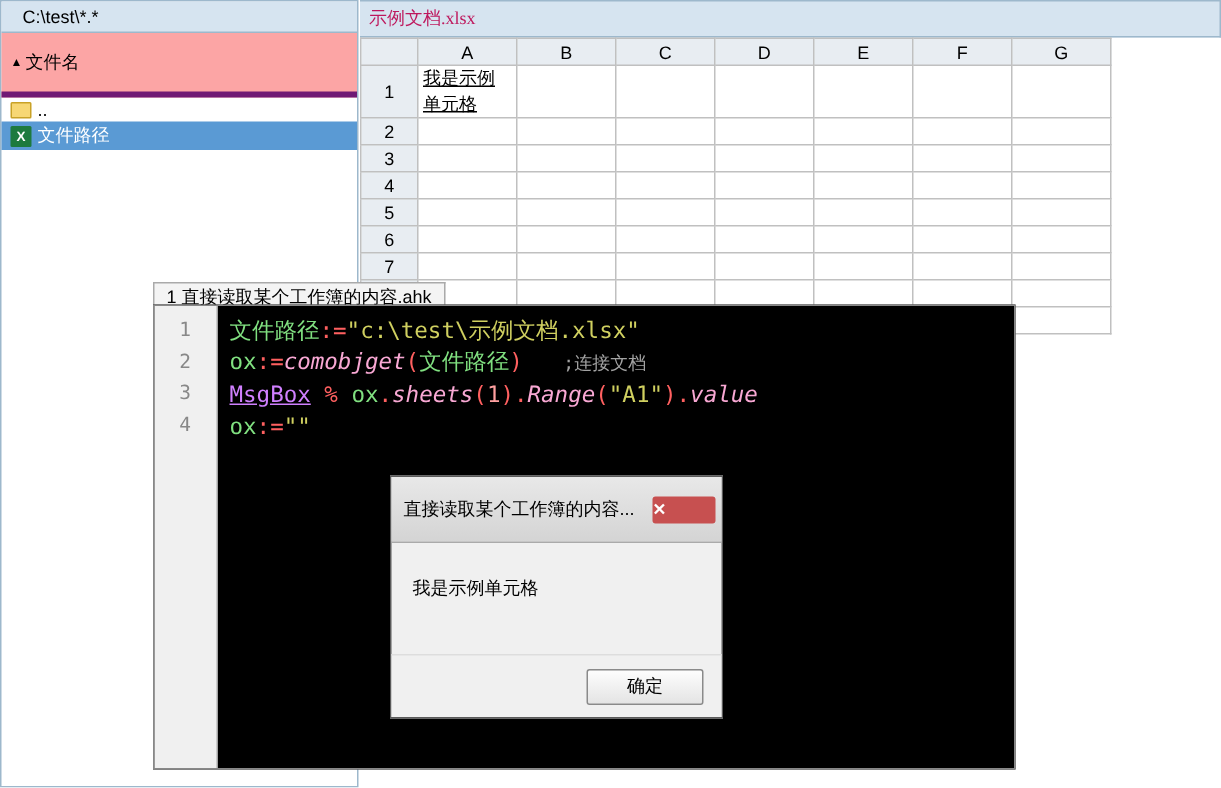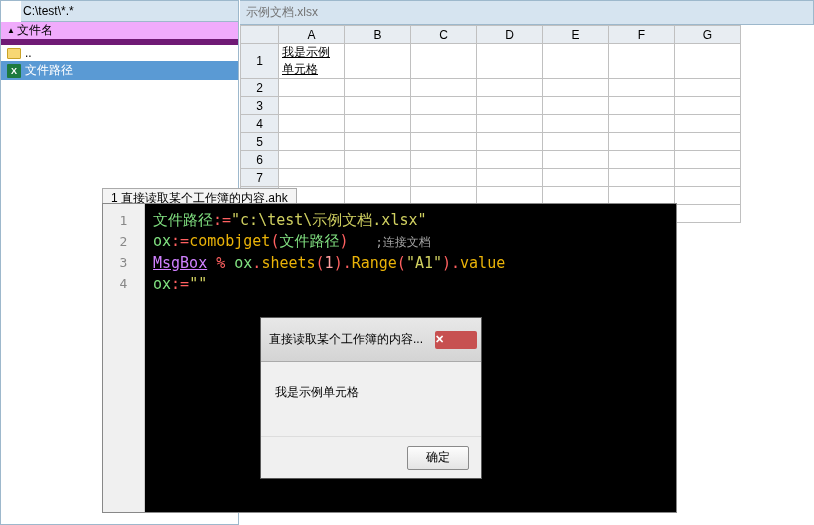--- a/index.html
+++ b/index.html
@@ -1,57 +1,57 @@
 <!DOCTYPE html>
 <html><head>
 <meta charset="utf-8">
 <style>
 * { box-sizing: border-box; margin: 0; padding: 0; }
 body { font-family: "Microsoft YaHei", Tahoma, sans-serif; font-size: 12px; background: #fff; width: 814px; height: 525px; position: relative; overflow: hidden; }
 .left-panel { position: absolute; left: 0; top: 0; width: 239px; height: 525px; background: #fff; border: 1px solid #9db8cc; }
-.path-bar { background: #d6e4f0; border-bottom: 1px solid #9db8cc; padding: 3px 2px; font-size: 12px; margin-left: 20px; }
-.col-header { background: #f0abfc; border-bottom: 6px solid #701a75; padding: 0 6px; display: flex; align-items: center; }
+.path-bar { background: #d6e4f0; border-bottom: 1px solid #9db8cc; padding: 3px 14px; font-size: 12px; }
+.col-header { background: #fca5a5; border-bottom: 4px solid #701a75; padding: 11px 6px; display: flex; align-items: center; }
 .col-header::before { content: "▲"; font-size: 8px; margin-right: 2px; }
 .file-list { }
 .file-row { display: flex; align-items: center; padding: 1px 6px; gap: 4px; }
 .file-row.selected { background: #5a9ad4; color: #fff; }
 .folder-icon { width: 14px; height: 11px; background: #f7d774; border: 1px solid #c9a227; border-radius: 1px; display: inline-block; }
 .xls-icon { width: 14px; height: 14px; display: inline-flex; align-items: center; justify-content: center; background: #1d7a3e; color: #fff; font-size: 9px; font-weight: bold; border-radius: 1px; }
 .right-panel { position: absolute; left: 240px; top: 0; right: 0; height: 525px; background: #fff; }
-.sheet-title { background: #d6e4f0; border: 1px solid #9db8cc; border-left: none; padding: 3px 6px; font-size: 12px; color: #737373; }
+.sheet-title { background: #d6e4f0; border: 1px solid #9db8cc; border-left: none; padding: 3px 6px; font-size: 12px; color: #be185d; font-family: Liberation Serif, serif; }
 .sheet-grid { border-collapse: collapse; }
 .sheet-grid th, .sheet-grid td { border: 1px solid #c0c0c0; font-size: 12px; text-align: center; background: #fff; }
 .sheet-grid th { background: #e8edf2; font-weight: normal; height: 18px; }
 .sheet-grid th.row-hdr { width: 38px; }
 .sheet-grid th.col-hdr { width: 66px; }
 .sheet-grid td { height: 17px; }
 .sheet-grid td.cellA1 { text-align: left; padding: 0 3px; text-decoration: underline; }
 .editor { position: absolute; left: 102px; top: 203px; width: 575px; height: 310px; background: #000; border: 1px solid #888; }
 .editor-tab-bar { position: absolute; left: 102px; top: 188px; height: 18px; display: flex; }
 .editor-tab { background: #f4f4f4; border: 1px solid #aaa; border-bottom: none; padding: 1px 8px; font-size: 12px; }
 .code-area { display: flex; height: 100%; }
 .gutter { width: 42px; background: #f0f0f0; border-right: 1px solid #ccc; color: #888; font-family: Consolas, monospace; font-size: 13px; padding-top: 6px; }
 .gutter div { text-align: center; height: 21px; line-height: 21px; }
 .code { flex: 1; font-family: "NSimSun", Consolas, monospace; font-size: 15px; color: #ddd; padding: 6px 8px; line-height: 21px; white-space: pre; }
 .c-var { color: #80e080; }
 .c-op { color: #ff6060; }
 .c-str { color: #d0d060; }
-.c-func { color: #eab308; }
+.c-func { color: #f9a8d4; font-style: italic; }
 .c-num { color: #ffa0a0; }
 .c-id { color: #80e080; }
 .c-kw { color: #d080ff; text-decoration: underline; }
 .c-dot { color: #ff6060; }
 .c-cmt { color: #a3a3a3; font-size: 12px; }
 .dialog { position: absolute; left: 260px; top: 317px; width: 222px; height: 162px; background: #f0f0f0; border: 1px solid #5a5a5a; box-shadow: 2px 2px 10px rgba(0,0,0,.4); }
 .dialog-title { height: 44px; background: linear-gradient(#e8e8e8,#d4d4d4); display: flex; align-items: center; padding: 0 4px 0 8px; border-bottom: 1px solid #aaa; font-size: 12px; }
 .dialog-title span { flex: 1; }
 .close-btn { width: 42px; height: 18px; background: #c75050; border-radius: 2px; display: flex; align-items: center; justify-content: center; color: #fff; font-size: 11px; font-weight: bold; }
 .dialog-body { padding: 22px 14px; font-size: 12px; }
 .dialog-footer { position: absolute; bottom: 0; left: 0; right: 0; height: 42px; background: #f0f0f0; display: flex; justify-content: flex-end; align-items: center; padding: 0 12px; border-top: 1px solid #ddd; }
-.ok-btn { width: 62px; height: 24px; background: linear-gradient(#fdfdfd,#e4e4e4); border: 1px solid #8a8a8a; border-radius: 2px; font-size: 12px; cursor: pointer; }
+.ok-btn { width: 78px; height: 24px; background: linear-gradient(#fdfdfd,#e4e4e4); border: 1px solid #8a8a8a; border-radius: 2px; font-size: 12px; cursor: pointer; }
 </style>
 </head>
 <body>
 
 <div class="left-panel">
   <div class="path-bar">C:\test\*.*</div>
   <div class="col-header">文件名</div>
   <div class="file-list">
     <div class="file-row">
       <span class="folder-icon"></span>

